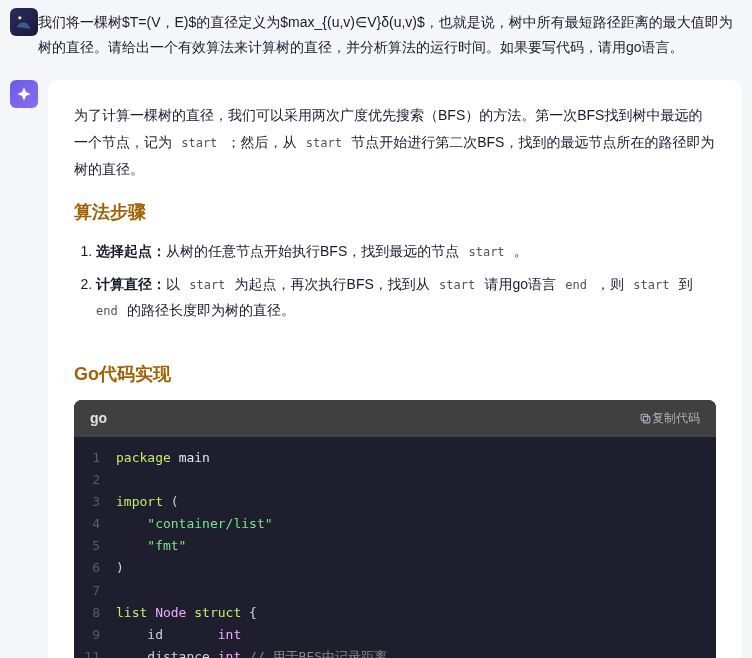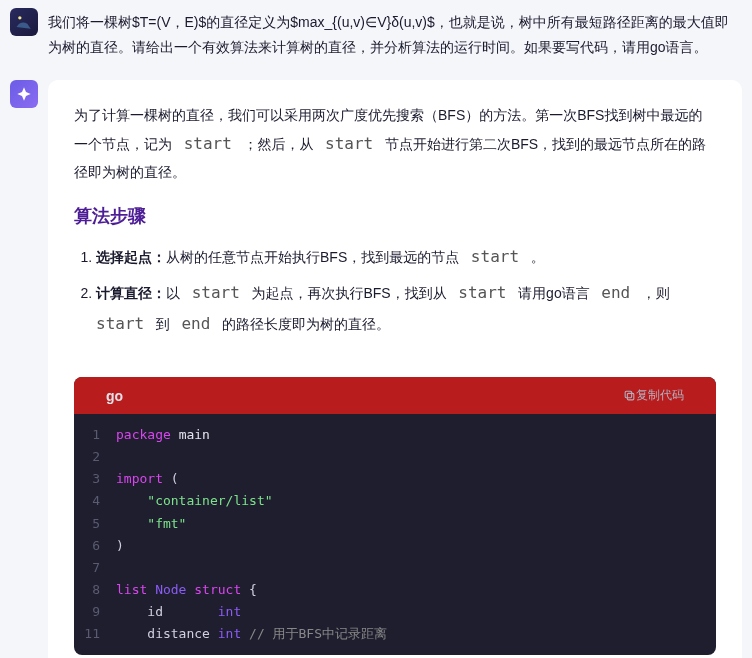--- a/index.html
+++ b/index.html
@@ -1,44 +1,44 @@
 <!DOCTYPE html>
 <html><head>
 <meta charset="utf-8">
 <style>
 *{margin:0;padding:0;box-sizing:border-box}
 body{font-family:-apple-system,"PingFang SC","Microsoft YaHei",sans-serif;background:#f5f6fa;width:752px;color:#1a1a2e}
 .page{padding:8px 10px 0 10px}
-.user-msg{display:flex;gap:10px;margin-bottom:20px}
+.user-msg{display:flex;margin-bottom:20px}
 .avatar{width:28px;height:28px;border-radius:6px;display:flex;align-items:center;justify-content:center;flex-shrink:0}
 .avatar.user{background:linear-gradient(135deg,#2a2a5e,#1a1a3e)}
 .avatar.user svg{width:20px;height:20px}
 .avatar.bot{background:linear-gradient(135deg,#6b5ce7,#8a6cf0)}
 .avatar.bot svg{width:16px;height:16px}
 .user-text{font-size:14px;line-height:1.8;color:#1a1a2e;padding-top:2px}
 .assistant-msg{display:flex;gap:10px}
 .assistant-content{background:#fff;border-radius:10px;padding:22px 26px;flex:1;min-width:0}
 .para{font-size:14px;line-height:1.9;color:#1a1a2e;margin-bottom:18px}
-.inline-code{font-family:Menlo,Consolas,monospace;font-size:16px;color:#555;background:transparent;padding:0 2px}
-h2{font-size:18px;font-weight:700;margin-bottom:14px;color:#4c1d95}
+.inline-code{font-family:Menlo,Consolas,monospace;font-size:12px;color:#555;background:transparent;padding:0 2px}
+h2{font-size:18px;font-weight:700;margin-bottom:14px;color:#a16207}
 .bold{font-weight:700}
 ol{padding-left:22px;margin-bottom:38px}
 ol li{font-size:14px;line-height:1.9;margin-bottom:6px}
 .code-block{background:#1e1e2e;border-radius:8px;overflow:hidden;margin-top:12px}
-.code-header{display:flex;justify-content:space-between;align-items:center;padding:10px 32px;background:#b91c1c}
+.code-header{display:flex;justify-content:space-between;align-items:center;padding:10px 16px;background:#404040}
 .code-lang{color:#e0e0e8;font-size:14px;font-weight:600}
 .copy-btn{display:flex;align-items:center;color:#b0b0c0;font-size:12px;cursor:pointer}
 .copy-btn svg{width:13px;height:13px;fill:#b0b0c0}
 .code-body{padding:10px 0 10px 0;font-family:Menlo,Consolas,monospace;font-size:13px;line-height:1.7}
 .code-line{display:flex}
 .ln{width:42px;text-align:right;padding-right:16px;color:#5a5a72;user-select:none;flex-shrink:0}
 .lc{flex:1;white-space:pre;color:#d0d0e0}
-.kw{color:#d946ef}
+.kw{color:#bef264}
 .id{color:#e5e5f0}
-.ty{color:#8b5cf6}
+.ty{color:#f0abfc}
 .str{color:#7ce38b}
 .cm{color:#888;}
 </style>
 </head>
 <body>
 
 <div class="page">
 
   <div class="user-msg">
     <div class="avatar user">
@@ -66,20 +66,21 @@
 
       <ol>
         <li>
           <span class="bold">选择起点：</span><span>从树的任意节点开始执行BFS，找到最远的节点</span><code class="inline-code"> start </code><span>。</span>
         </li>
         <li>
           <span class="bold">计算直径：</span><span>以</span><code class="inline-code"> start </code><span>为起点，再次执行BFS，找到从</span><code class="inline-code"> start </code><span>请用go语言</span><code class="inline-code"> end </code><span>，则</span><code class="inline-code"> start </code><span>到</span><code class="inline-code"> end </code><span>的路径长度即为树的直径。</span>
         </li>
       </ol>
 
+      <h2>Go代码实现</h2>
 
       <div class="code-block">
         <div class="code-header">
           <span class="code-lang">go</span>
           <span class="copy-btn">
             <svg viewBox="0 0 24 24">
                 <rect x="8" y="8" width="12" height="12" rx="2" fill="none" stroke="#b0b0c0" stroke-width="2"></rect>
                 <rect x="4" y="4" width="12" height="12" rx="2" fill="none" stroke="#b0b0c0" stroke-width="2"></rect>
               </svg>
             <span>复制代码</span>

